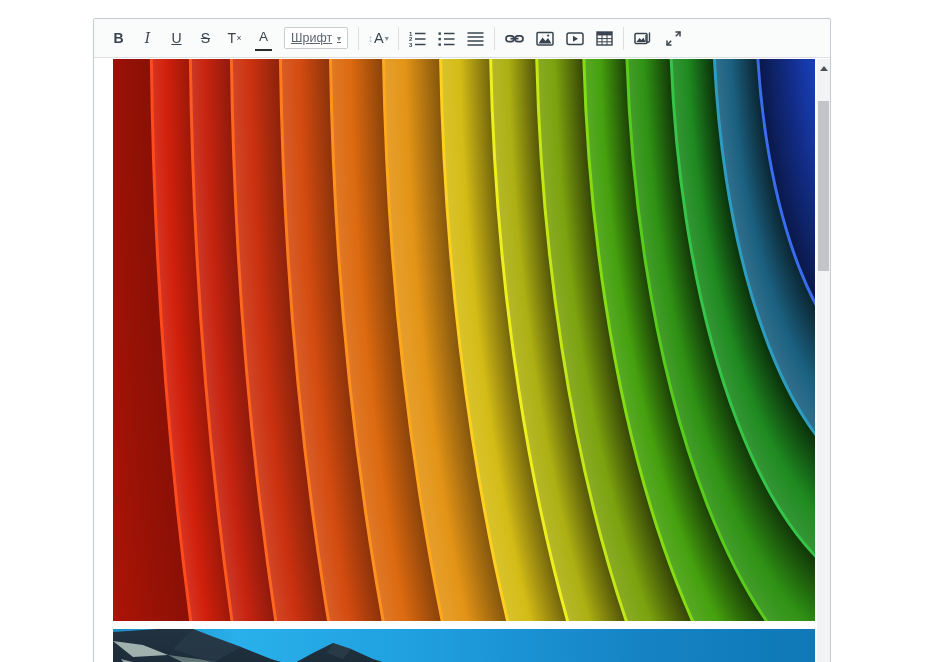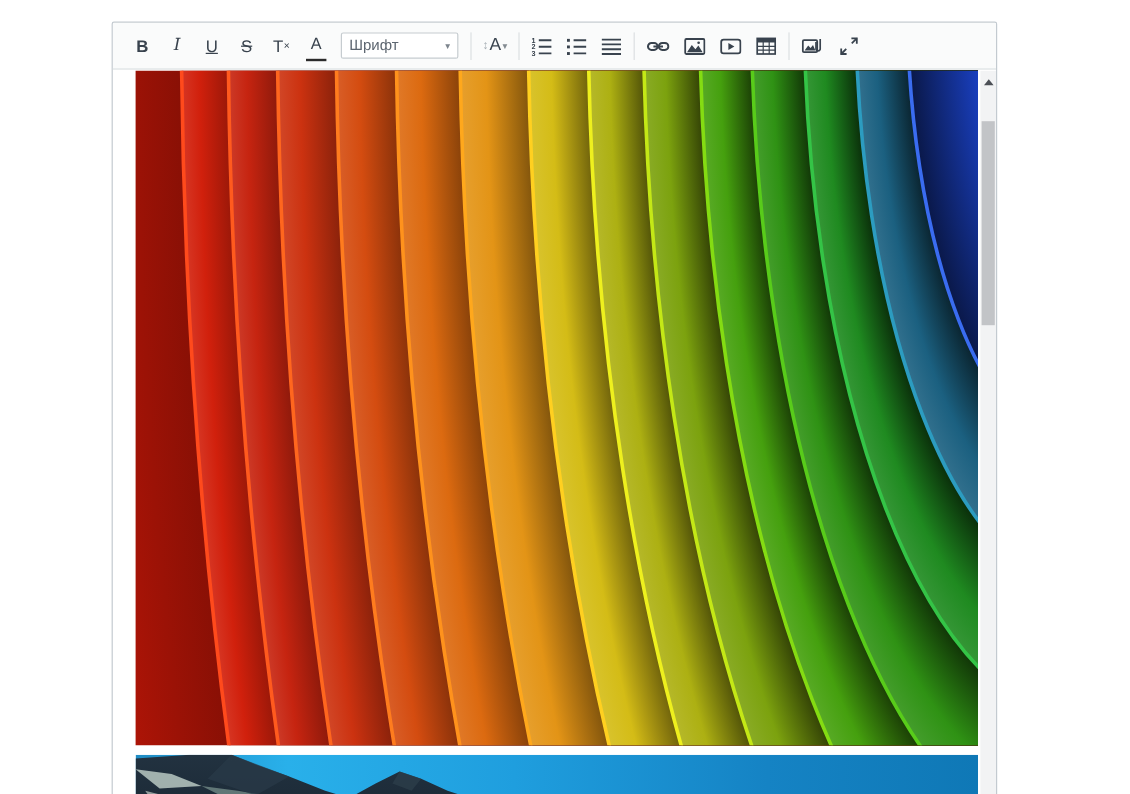--- a/index.html
+++ b/index.html
@@ -16,23 +16,23 @@
             margin:0 6px; color:#39434e; cursor:pointer; flex:none; }
   .tb-letter { font-size:14px; line-height:1; }
   .b-bold   { font-weight:bold; }
   .b-italic { font-family:"DejaVu Serif", serif; font-style:italic; }
   .b-under  { text-decoration:underline; }
   .b-strike { text-decoration:line-through; }
   .b-removef sub { font-size:8.5px; margin-left:0.5px; }
   .b-color  { border-bottom:2px solid #2b2b2b; padding-bottom:1px; font-size:13.5px; }
   .sep { width:1px; height:23px; background:#dcdfe2; margin:0 4px; flex:none; }
 
-  .font-dd { width:98px; height:22px; border:1px solid #c6ccd0; border-radius:2px; background:#fff;
+  .font-dd { width:64px; height:22px; border:1px solid #c6ccd0; border-radius:2px; background:#fff;
              display:flex; align-items:center; padding:0 6px; margin:0 6px;
-             font-size:12.5px; color:#5d6670; cursor:pointer; flex:none; }
+             font-size:12.5px; color:#5d6670; cursor:pointer; flex:none;text-decoration:underline; }
   .font-dd .caret { margin-left:auto; font-size:8px; color:#7d858d; }
 
   .size-ctl { display:flex; align-items:flex-start; margin:0 5px; cursor:pointer; flex:none; }
   .size-ctl .updown { font-size:10px; color:#a6aeb4; margin-top:3px; }
   .size-ctl .letter { font-size:14.5px; color:#39434e; margin:0 1px; }
   .size-ctl .caret  { font-size:8px; color:#848c92; margin-top:4px; }
 
   .ico { display:block; }
 
   

